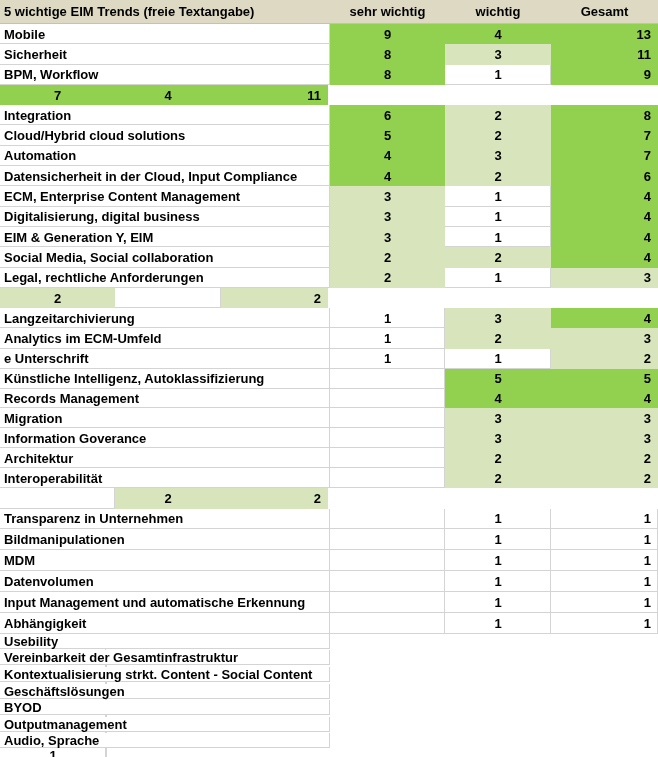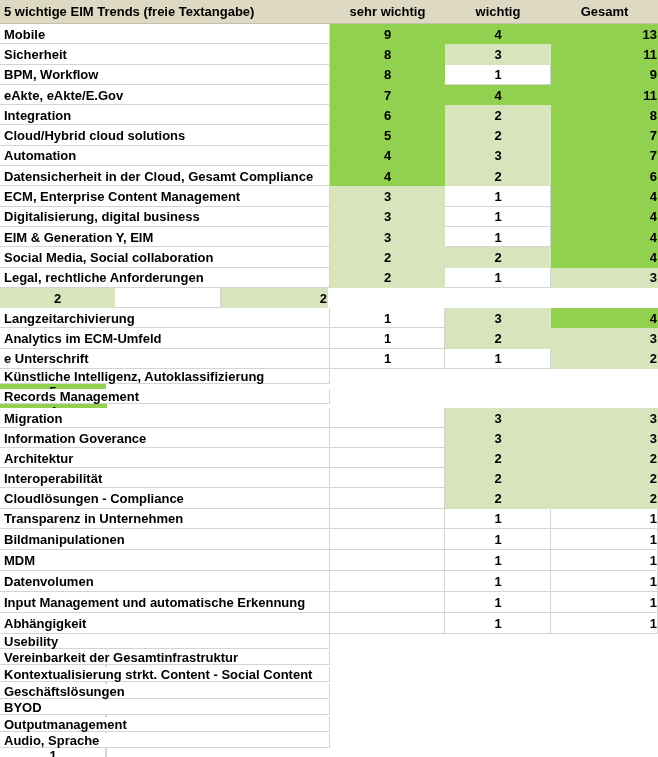--- a/index.html
+++ b/index.html
@@ -19,29 +19,29 @@
   .table{width:582px;}
   .hrow,.row{display:flex;}
   .hrow{height:24px;}
   .cell{
     display:flex;align-items:center;box-sizing:border-box;
     overflow:hidden;white-space:nowrap;flex:none;
   }
   .label{width:330px;padding-left:4px;justify-content:flex-start;}
   .c1{width:115px;justify-content:center;}
   .c2{width:106px;justify-content:center;}
-  .c3{width:107px;justify-content:flex-end;padding-right:1px;}
+  .c3{width:107px;justify-content:flex-end;padding-right:7px;}
   .hcell{background:var(--header-bg);border-bottom:1px solid var(--header-border);}
   .hcell.c1,.hcell.c2,.hcell.c3{justify-content:center;padding:0;}
   .g{background:var(--green);}
   .l{background:var(--light-green);}
   .w,.row .label{background:#ffffff;box-shadow:inset -1px -1px 0 var(--gridline);}
   
   #rows > .row{height:20.3px;}
-  #rows > .row:nth-child(n+18):nth-child(-n+19){height:19.5px;flex-direction:column;}
+  #rows > .row:nth-child(n+18):nth-child(-n+19){height:19.5px;}
   #rows > .row:nth-child(n+20):nth-child(-n+24){height:20.1px;}
   #rows > .row:nth-child(n+25):nth-child(-n+30){height:20.9px;border-radius:8px;}
   #rows > .row:nth-child(n+31){height:16.6px;flex-direction:column;}
 </style>
 </head>
 <body>
 
 <div class="table">
   <div class="hrow">
     <div class="cell label hcell">5 wichtige EIM Trends (freie Textangabe)</div>
@@ -62,21 +62,20 @@
         <div class="cell c2 l">3</div>
         <div class="cell c3 g">11</div>
       </div>
       <div class="row">
         <div class="cell label">BPM, Workflow</div>
         <div class="cell c1 g">8</div>
         <div class="cell c2 w">1</div>
         <div class="cell c3 g">9</div>
       </div>
       <div class="row">
-        <div class="cell label">eAkte, eAkte/E.Gov</div>
         <div class="cell c1 g">7</div>
         <div class="cell c2 g">4</div>
         <div class="cell c3 g">11</div>
       </div>
       <div class="row">
         <div class="cell label">Integration</div>
         <div class="cell c1 g">6</div>
         <div class="cell c2 l">2</div>
         <div class="cell c3 g">8</div>
       </div>
@@ -86,21 +85,21 @@
         <div class="cell c2 l">2</div>
         <div class="cell c3 g">7</div>
       </div>
       <div class="row">
         <div class="cell label">Automation</div>
         <div class="cell c1 g">4</div>
         <div class="cell c2 l">3</div>
         <div class="cell c3 g">7</div>
       </div>
       <div class="row">
-        <div class="cell label">Datensicherheit in der Cloud, Gesamt Compliance</div>
+        <div class="cell label">Datensicherheit in der Cloud, Input Compliance</div>
         <div class="cell c1 g">4</div>
         <div class="cell c2 l">2</div>
         <div class="cell c3 g">6</div>
       </div>
       <div class="row">
         <div class="cell label">ECM, Enterprise Content Management</div>
         <div class="cell c1 l">3</div>
         <div class="cell c2 w">1</div>
         <div class="cell c3 g">4</div>
       </div>
@@ -181,21 +180,20 @@
         <div class="cell c2 l">2</div>
         <div class="cell c3 l">2</div>
       </div>
       <div class="row">
         <div class="cell label">Interoperabilität</div>
         <div class="cell c1 w"></div>
         <div class="cell c2 l">2</div>
         <div class="cell c3 l">2</div>
       </div>
       <div class="row">
-        <div class="cell label">Cloudlösungen - Compliance</div>
         <div class="cell c1 w"></div>
         <div class="cell c2 l">2</div>
         <div class="cell c3 l">2</div>
       </div>
       <div class="row">
         <div class="cell label">Transparenz in Unternehmen</div>
         <div class="cell c1 w"></div>
         <div class="cell c2 w">1</div>
         <div class="cell c3 w">1</div>
       </div>

